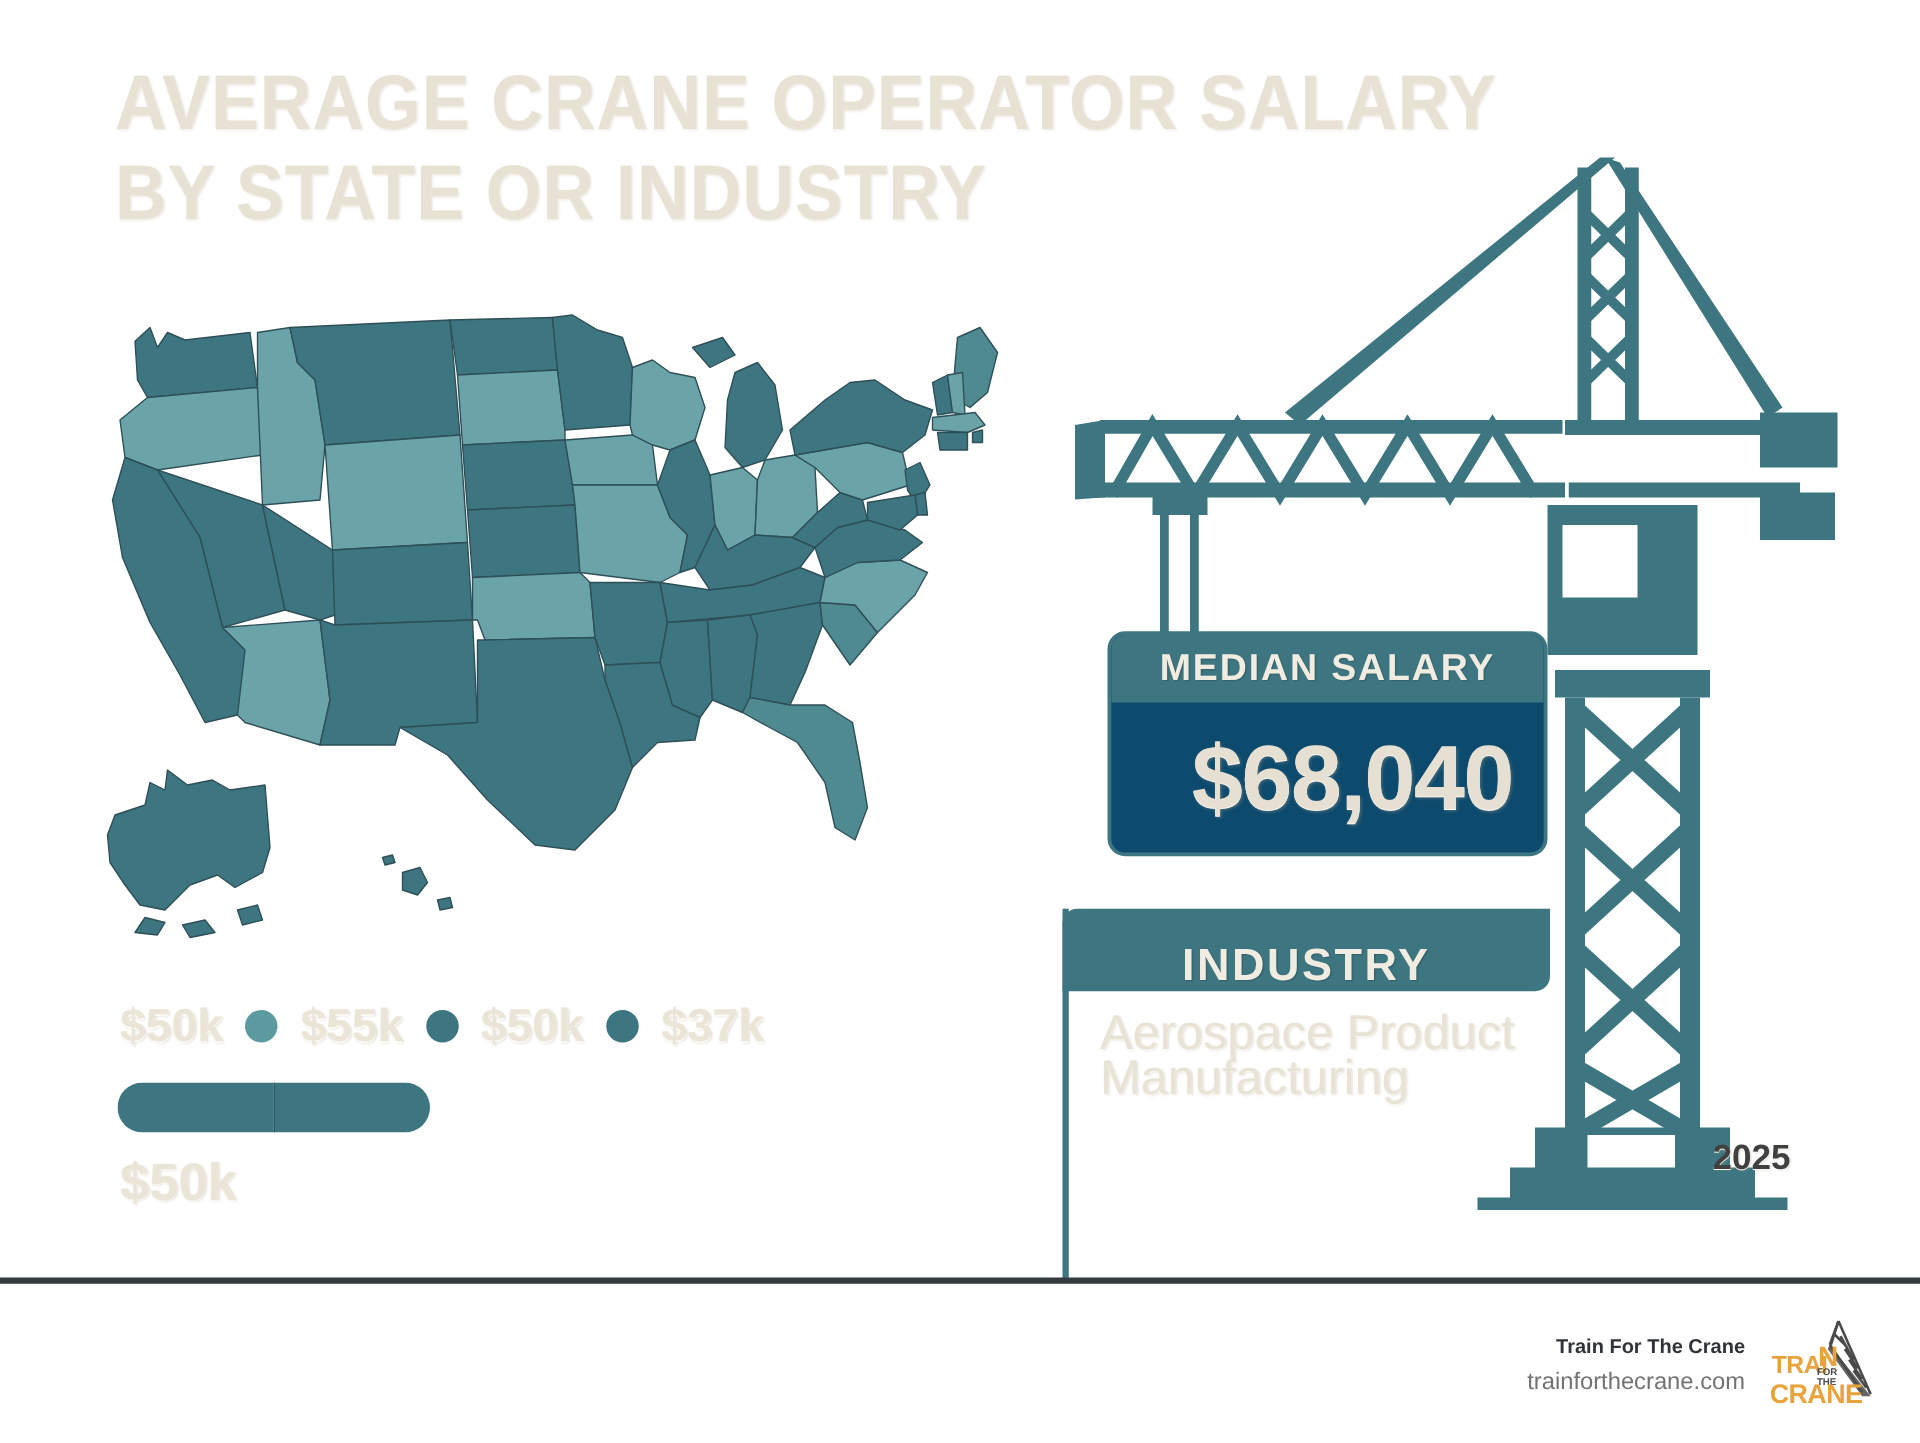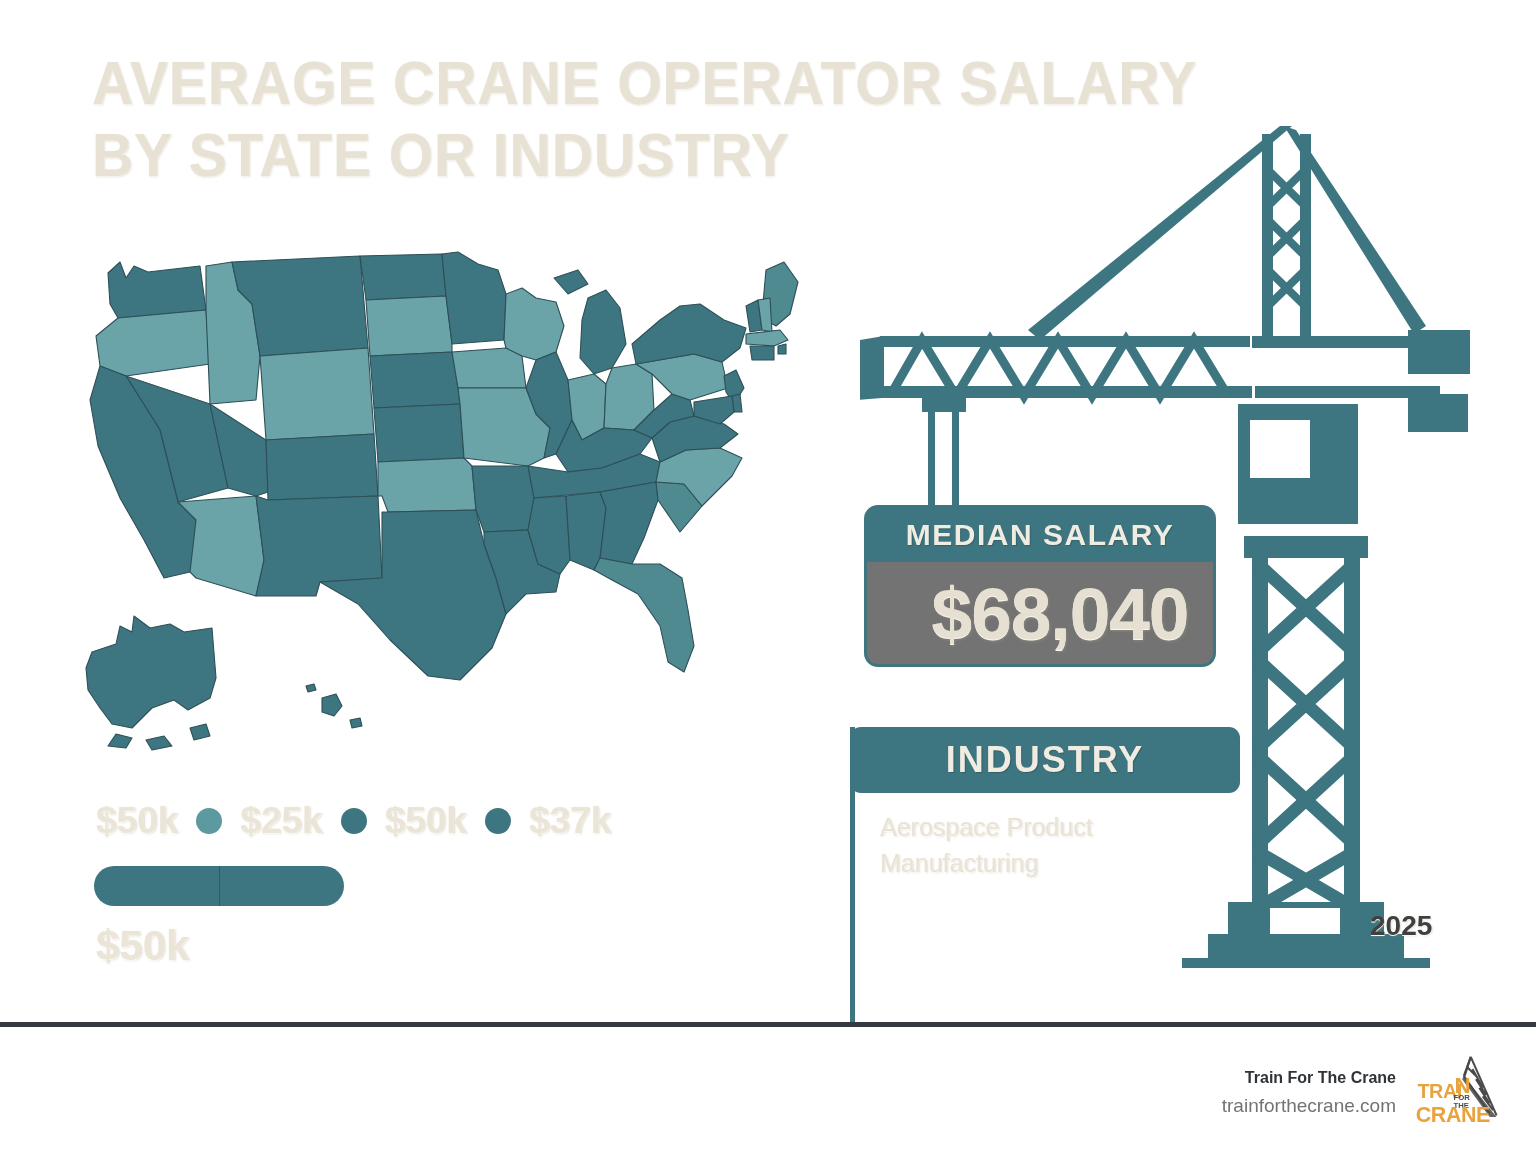--- a/index.html
+++ b/index.html
@@ -64,22 +64,22 @@
     font-size:42px;font-weight:700;color:#ebe5d8;
     text-shadow:0 1px 0 #fbf9f3, 1px 1px 2px rgba(180,170,150,.45);
   }
 
   
   #crane-graphic{position:absolute;left:860px;top:108px;width:640px;height:860px;}
   #crane-graphic svg{display:block;width:100%;height:100%;}
 
   
   #median-card{
-    position:absolute;left:864px;top:505px;width:352px;height:162px;
-    border:3px solid #3d7680;border-radius:14px;background:#737373;
+    position:absolute;left:886px;top:505px;width:352px;height:180px;
+    border:3px solid #3d7680;border-radius:14px;background:#0c4a6e;
     overflow:hidden;box-sizing:border-box;
   }
   #median-card-header{
     height:54px;background:#3d7680;display:flex;align-items:center;justify-content:center;
   }
   #median-card-header span{
     color:#f1ece1;font-size:30px;font-weight:700;letter-spacing:1.5px;
     text-shadow:1px 1px 1px rgba(0,0,0,.18);
   }
   #median-value{
@@ -90,34 +90,34 @@
   }
 
   
   #industry-card{
     position:absolute;left:850px;top:727px;width:390px;height:298px;
     box-sizing:border-box;
   }
   #industry-header{
     position:absolute;left:0;top:0;width:390px;height:66px;
     background:#3d7680;border-top-left-radius:12px;border-bottom-right-radius:12px;
-    display:flex;align-items:center;justify-content:center;border-radius:11px;
+    display:flex;align-items:flex-end;justify-content:center;
   }
   #industry-header span{
     color:#f1ece1;font-size:36px;font-weight:700;letter-spacing:2px;
     text-shadow:1px 1px 1px rgba(0,0,0,.2);
   }
   #industry-left-rule{
     position:absolute;left:0;top:0;width:5px;height:298px;background:#3d7680;
   }
   #industry-list{
     position:absolute;left:30px;top:82px;width:350px;
   }
   .industry-item{
-    font-size:25px;line-height:36px;color:#e9e3d6;font-weight:400;
+    font-size:39px;line-height:36px;color:#e9e3d6;font-weight:400;
     text-shadow:0 1px 0 #fbf9f3, 1px 1px 2px rgba(180,170,150,.4);
     margin-bottom:12px;
   }
 
   
   #year-label{
     position:absolute;left:1370px;top:910px;
     font-size:28px;font-weight:700;color:#404040;
     text-shadow:0 1px 0 #fbf9f3, 1px 1px 2px rgba(180,170,150,.45);
   }
@@ -253,21 +253,21 @@
         <path class="state" fill="#3d7680" d="M32,404 L56,396 L60,378 L72,384 L74,368 L90,380 L110,376 L124,384 L152,380 L156,430 L150,450 L128,462 L114,452 L92,460 L72,480 L52,476 L40,460 L28,442 L26,420 Z M56,486 L72,490 L66,500 L48,498 Z M86,492 L104,488 L112,498 L92,502 Z M130,480 L146,476 L150,488 L134,492 Z"></path>
 
         <path class="state" fill="#3d7680" d="M262,450 L276,446 L282,458 L274,468 L262,464 Z M290,472 L300,470 L302,478 L292,480 Z M246,438 L254,436 L256,442 L248,444 Z"></path>
       </g>
     </svg>
   </div>
 
   <div id="map-legend">
     <span class="legend-label">$50k</span>
     <span class="legend-dot" style="background:#5d9aa0"></span>
-    <span class="legend-label">$25k</span>
+    <span class="legend-label">$55k</span>
     <span class="legend-dot" style="background:#3d7680"></span>
     <span class="legend-label">$50k</span>
     <span class="legend-dot" style="background:#3d7680"></span>
     <span class="legend-label">$37k</span>
   </div>
 
   <div id="scale-bar">
     <div class="scale-seg" style="background:#3d7680"></div>
     <div class="scale-seg" style="background:#3d7680"></div>
   </div>

